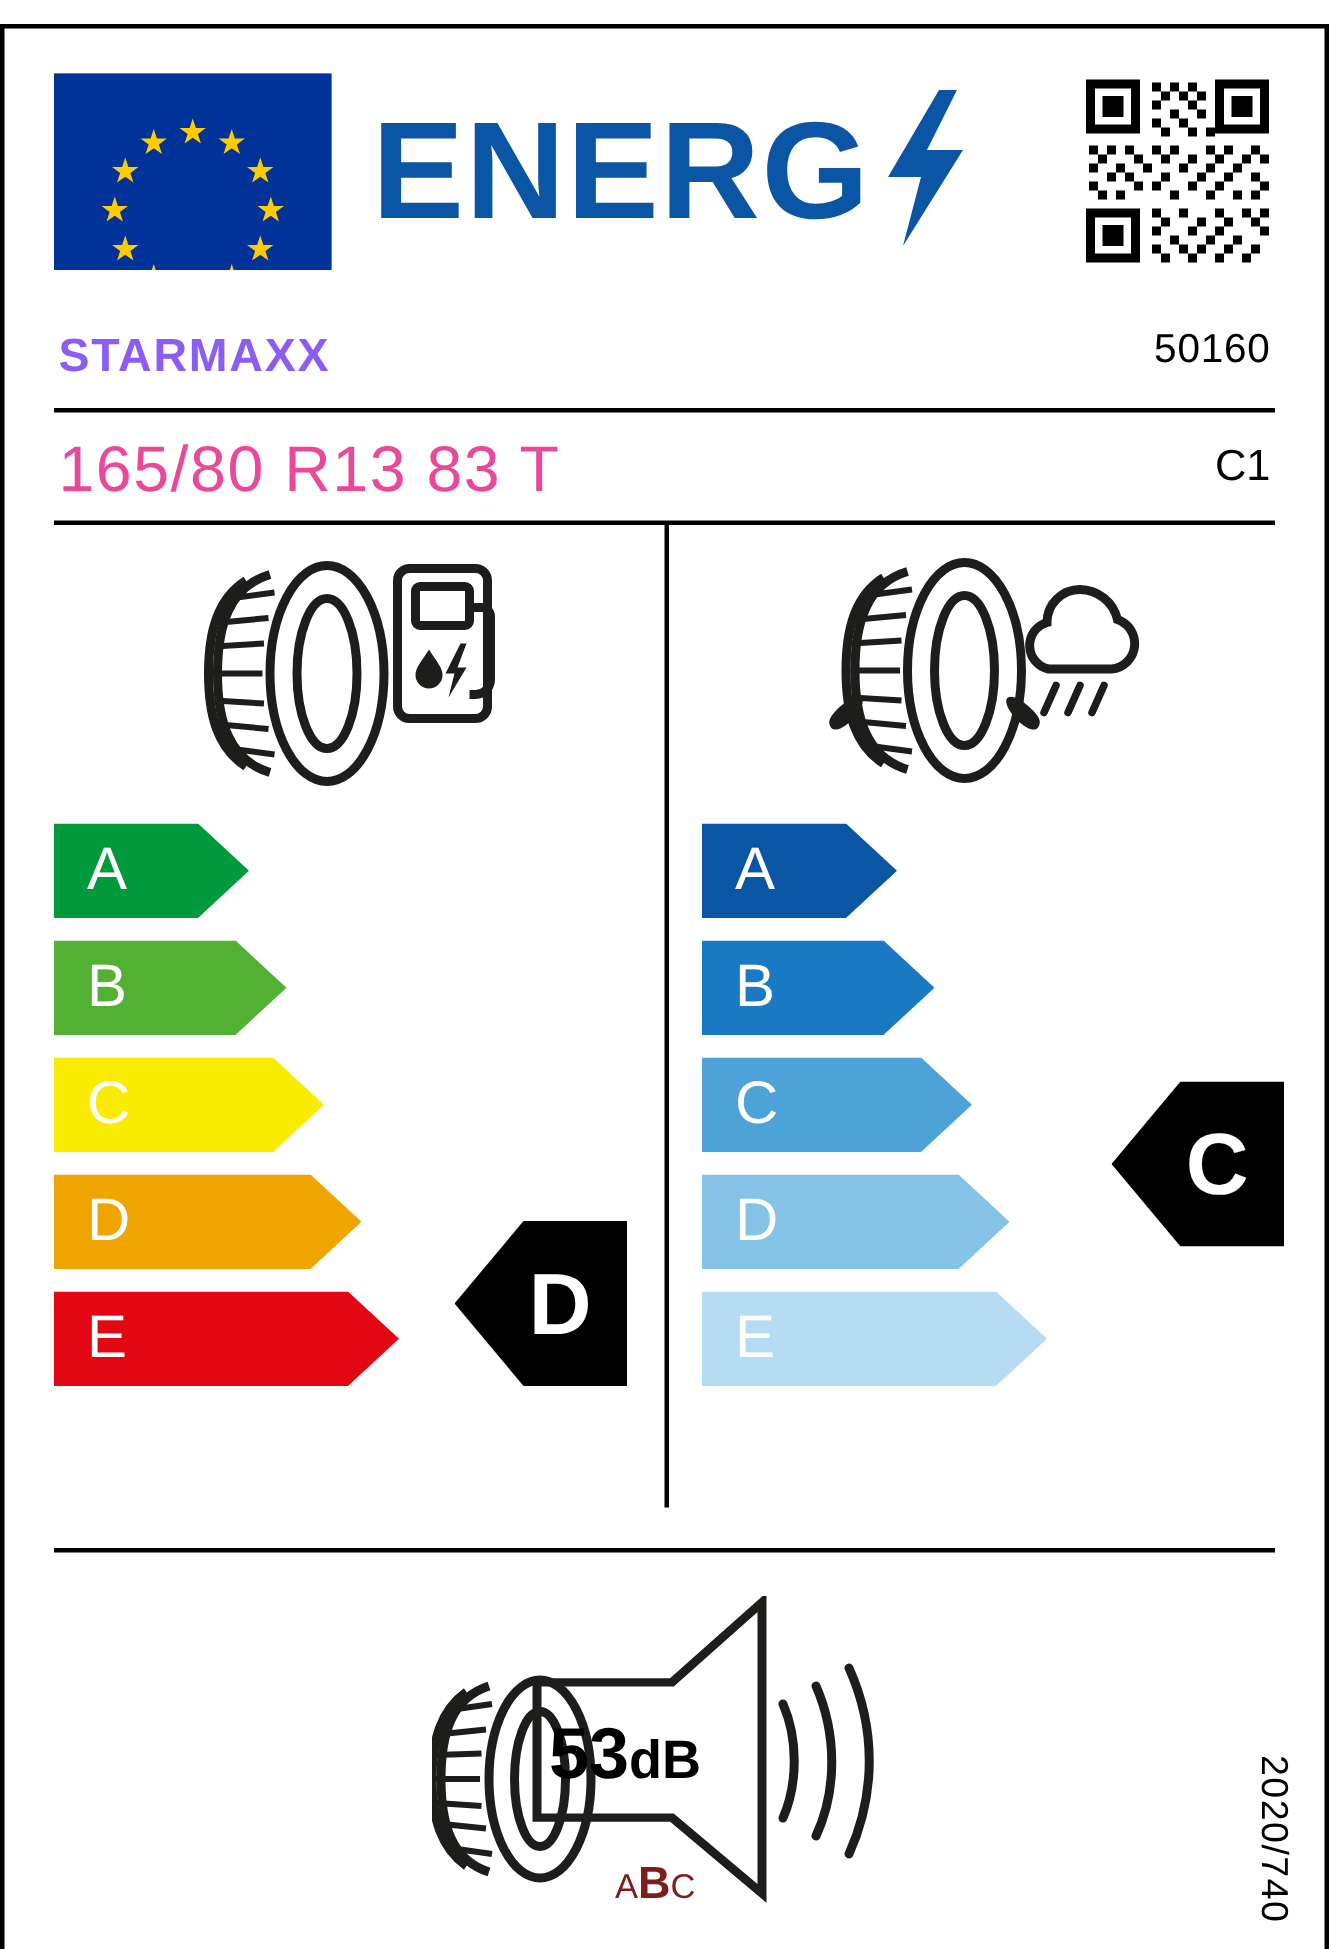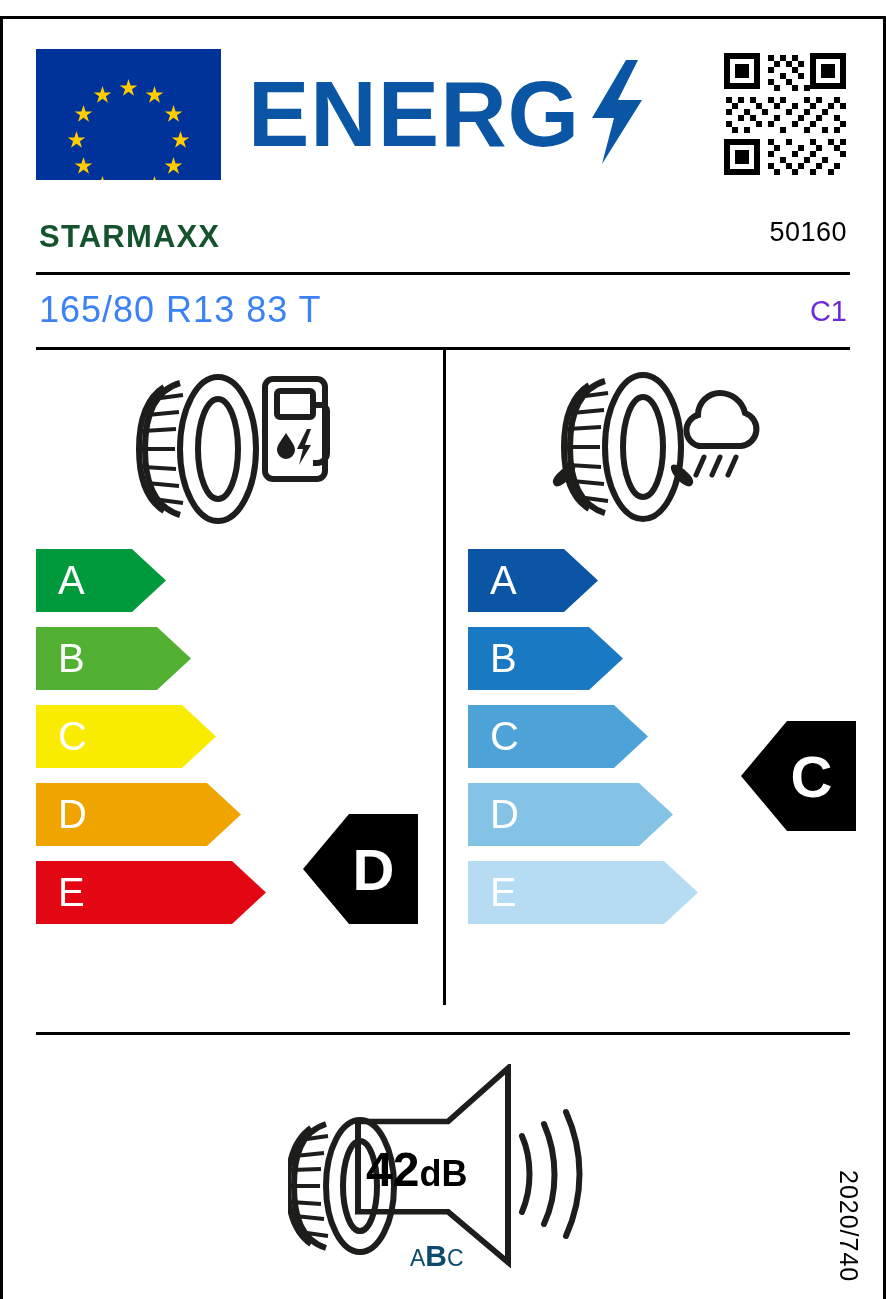--- a/index.html
+++ b/index.html
@@ -53,41 +53,41 @@
   }
   .qr svg { display: block; }
 
   
   .brand {
     position: absolute;
     left: 36px; top: 200px;
     font-size: 31px;
     font-weight: bold;
     letter-spacing: 1.2px;
-    color: #14532d;
+    color: #8b5cf6;
   }
   .model {
     position: absolute;
     right: 36px; top: 198px;
     font-size: 27px;
     color: #000;
     letter-spacing: 0.5px;
   }
   .tyre-size {
     position: absolute;
     left: 36px; top: 270px;
-    font-size: 36px;
-    color: #3b82f6;
+    font-size: 43px;
+    color: #ec4899;
     letter-spacing: 1px;
   }
   .tyre-class {
     position: absolute;
     right: 36px; top: 276px;
     font-size: 29px;
-    color: #6d28d9;
+    color: #000000;
   }
 
   
   .hr {
     position: absolute;
     left: 33px; right: 33px;
     height: 3px;
     background: #000;
   }
   .vr {
@@ -133,21 +133,21 @@
 
   
   .noise-wrap { position: absolute; }
   .noise-db {
     position: absolute;
     font-weight: bold;
     color: #000;
   }
   .noise-classes {
     position: absolute;
-    color: #0c4a6e;
+    color: #7f1d1d;
   }
   .noise-classes .sel { font-weight: bold; font-size: 30px; }
   .noise-classes .un { font-size: 23px; }
 
   .regulation {
     position: absolute;
     right: 20px; bottom: 30px;
     font-size: 25px;
     color: #000;
     transform-origin: right bottom;
@@ -471,21 +471,21 @@
 
       <polygon points="60,62 60,160 150,160 210,215 210,4 150,62" fill="none" stroke="#1d1d1b" stroke-width="6" transform="translate(10,-5) scale(1,0.92) translate(0,6)"></polygon>
 
       <g fill="none" stroke="#1d1d1b" stroke-width="6" stroke-linecap="round">
         <path d="M234,72 C244,95 244,125 234,148"></path>
         <path d="M256,60 C270,92 270,130 256,160"></path>
         <path d="M278,48 C296,88 296,132 278,172"></path>
       </g>
     </svg>
     <div class="noise-db" style="left:78px; top:78px; font-size:48px;">
-      <span>42</span><span style="font-weight:bold; font-size:36px;">dB</span>
+      <span>53</span><span style="font-weight:bold; font-size:36px;">dB</span>
     </div>
     <div class="noise-classes" style="left:122px; top:175px;">
       <span class="un">A</span><span class="sel">B</span><span class="un">C</span>
     </div>
   </div>
 
   <div class="regulation">2020/740</div>
 
 </div>
 

